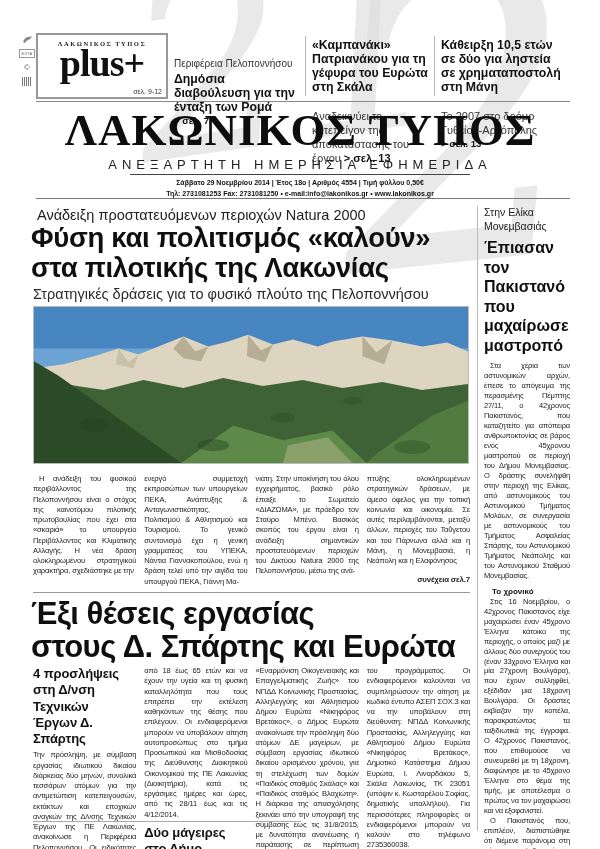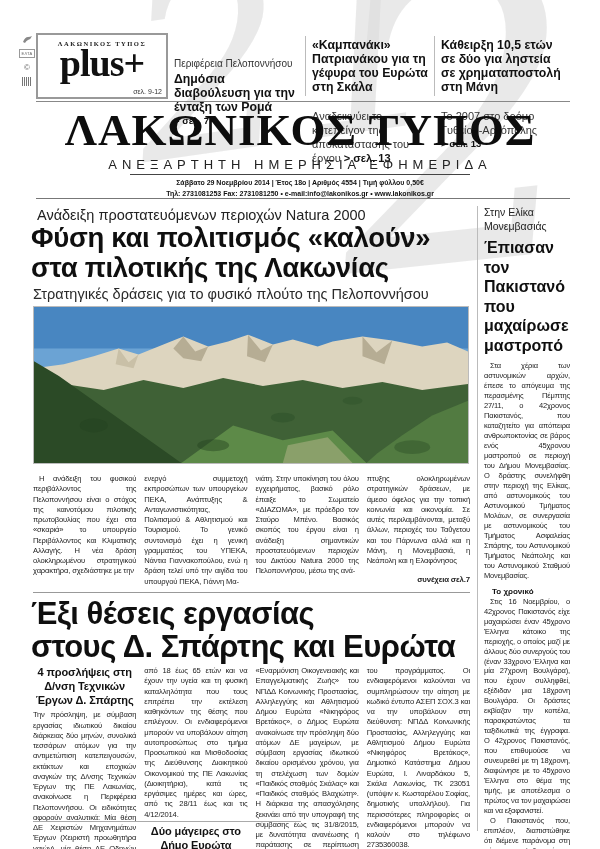--- a/index.html
+++ b/index.html
@@ -57,21 +57,21 @@
   .cols{left:33px;top:474px;width:437px;display:flex;gap:8px;}
   .col{flex:1;font-size:7.6px;line-height:1.35;letter-spacing:-.15px;text-align:justify;color:#222;}
   .indent{text-indent:6px;}
   .cont{font-weight:bold;text-align:right;font-size:7.8px;margin-top:9px;}
   .art-div{left:33px;top:592px;width:437px;height:1px;background:#999;}
 
   
   .headline2{left:31px;top:598px;width:445px;font-weight:bold;font-size:31px;line-height:1.05;letter-spacing:-.5px;color:#0f0f0f;}
   .headline2 div{white-space:nowrap;}
   .cols2{left:33px;top:666px;width:437px;display:flex;gap:8px;}
-  .col-head{font-weight:bold;font-size:11px;line-height:1.25;text-align:center;letter-spacing:-.1px;margin-bottom:3px;color:#111;}
+  .col-head{font-weight:bold;font-size:13px;line-height:1.25;text-align:left;letter-spacing:-.1px;margin-bottom:3px;color:#111;}
   .col-head.mid{margin-top:5px;}
   .foot-rule{left:33px;top:821px;width:268px;height:1px;background:#aaa;}
 
   
   .side-vdiv{left:477px;top:206px;width:1px;height:625px;background:#bbb;}
   .sidebar{left:484px;top:206px;width:86px;}
   .s-kicker{font-size:10.5px;line-height:1.3;color:#222;}
   .s-head{font-weight:bold;font-size:16px;line-height:1.22;margin:5px 0 6px;color:#0f0f0f;}
   .s-body{font-size:7.5px;line-height:1.33;letter-spacing:-.15px;text-align:justify;color:#222;}
   .s-subhead{font-weight:bold;font-size:8px;margin:6px 8px 1px;color:#111;}

